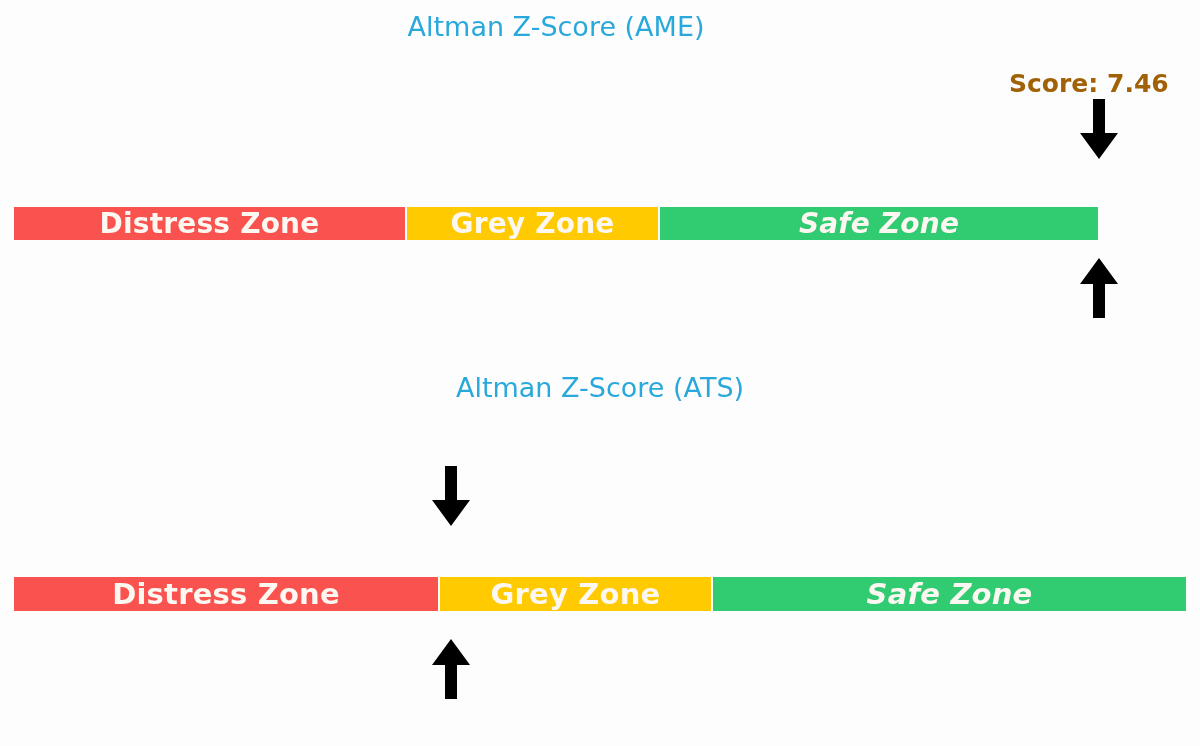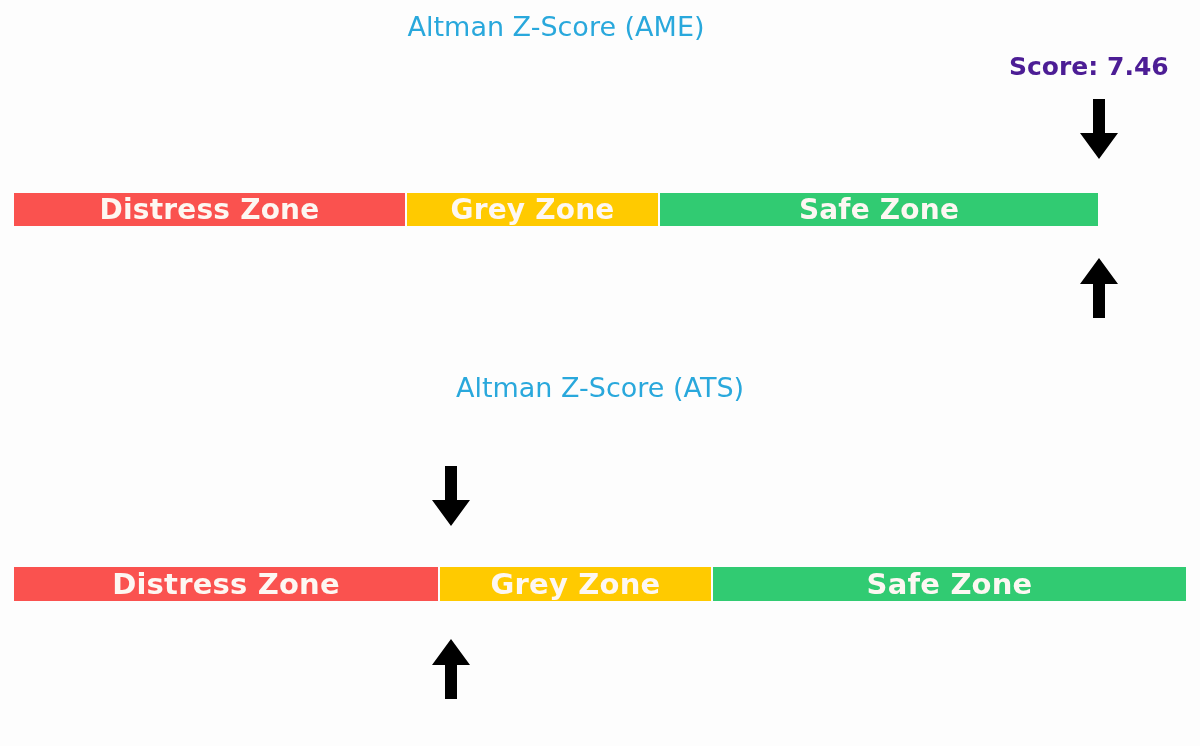--- a/index.html
+++ b/index.html
@@ -39,44 +39,46 @@
   #title-ats {
     left: 0; width: 1200px;
     top: 372px;
   }
   
   .score-label {
     position: absolute;
     font-family: "DejaVu Sans", sans-serif;
     font-size: 25px;
     font-weight: bold;
-    color: #4c1d95;
+    color: #a16207;
     white-space: nowrap;
+    margin-top: 17px;
   }
   #score-ame { left: 1009px; top: 52px; }
   #score-ats { left: 357px;  top: 419px; }
 
   
   .zone-bar {
     position: absolute;
     display: flex;
-    align-items: center;
+    align-items: flex-start;
+    margin-top: 40px;
   }
   #bar-ame { left: 14px; top: 167px; width: 1086px; height: 84px; }
   #bar-ats { left: 14px; top: 537px; width: 1172px; height: 94px; }
 
   .zone {
     position: relative;
     display: flex;
     align-items: center;
     justify-content: center;
     box-sizing: border-box;
     border-right: 2px solid #fdfdfd;
   }
-  .zone:last-child { border-right: none; }
+  .zone:last-child { border-right: none; font-style: italic; }
 
   .zone-label {
     font-family: "DejaVu Sans", sans-serif;
     font-weight: bold;
     color: #fdf7f2;
     white-space: nowrap;
     letter-spacing: 0.2px;
   }
   #bar-ame .zone-label { font-size: 28px; }
   #bar-ats .zone-label { font-size: 29px; }

